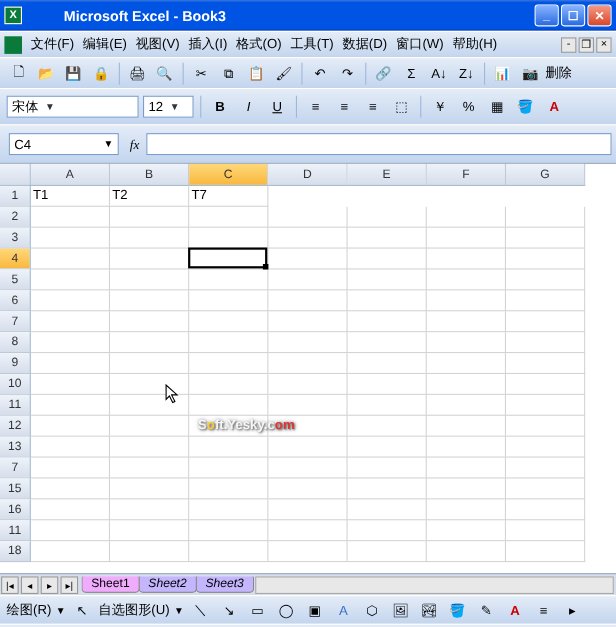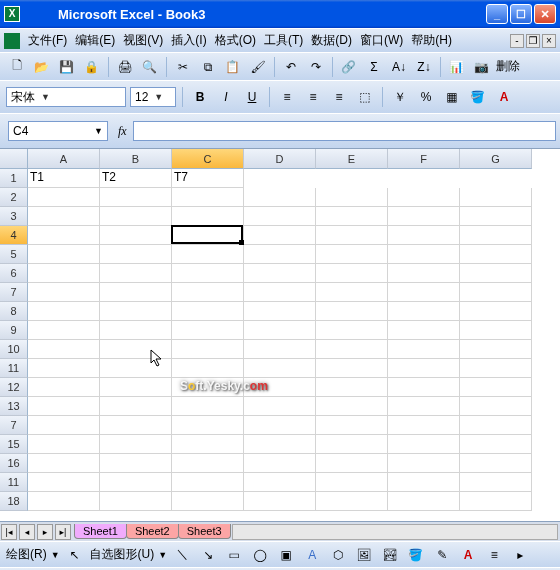--- a/index.html
+++ b/index.html
@@ -58,21 +58,21 @@
 
 .watermark { position: absolute; left: 180px; top: 230px; font-size: 12px; font-weight: bold; color: rgba(255,255,255,0.9); text-shadow: 0 0 4px #888, 1px 1px 2px #555; z-index: 30; }
 .watermark .o { color: #ffcc33; }
 .watermark .d1, .watermark .d2 { color: #d33; }
 
 .sheettabs { height: 20px; background: #d6deeb; display: flex; align-items: center; font-size: 11px; border-top: 1px solid #8ba2bf; }
 .tabnav { display: flex; }
 .tabnav div { width: 16px; height: 16px; border: 1px solid #999; margin: 1px; text-align: center; font-size: 9px; line-height: 14px; cursor: pointer; background: #e8e8e8; }
 .tabs { display: flex; margin-left: 2px; }
 .tab { padding: 1px 8px; background: #f0abfc; border: 1px solid #888; border-top: none; border-radius: 0 0 4px 4px; margin-right: -1px; cursor: pointer; }
-.tab.inactive { background: #fca5a5; }
+.tab.inactive { background: #c4b5fd; font-style: italic; }
 .hscroll { flex: 1; height: 16px; background: #e8e8e8; border: 1px solid #aaa; margin: 1px 2px; }
 
 .drawbar { height: 26px; background: linear-gradient(to bottom,#e4ecf7,#c3d5ee); display: flex; align-items: center; padding: 2px 6px; gap: 4px; font-size: 12px; border-top: 1px solid #fff; }
 
 .statusbar { height: 22px; background: linear-gradient(to bottom,#e4ecf7,#c3d5ee); display: flex; align-items: center; font-size: 12px; border-top: 1px solid #fff; }
 .statusbar .ime { padding: 0 4px; border-right: 1px solid #aaa; }
 .statusbar .imename { padding: 0 6px; border-right: 1px solid #aaa; }
 .statusbar .st-right { margin-left: auto; padding: 0 40px 0 10px; }
 </style>
 </head>

